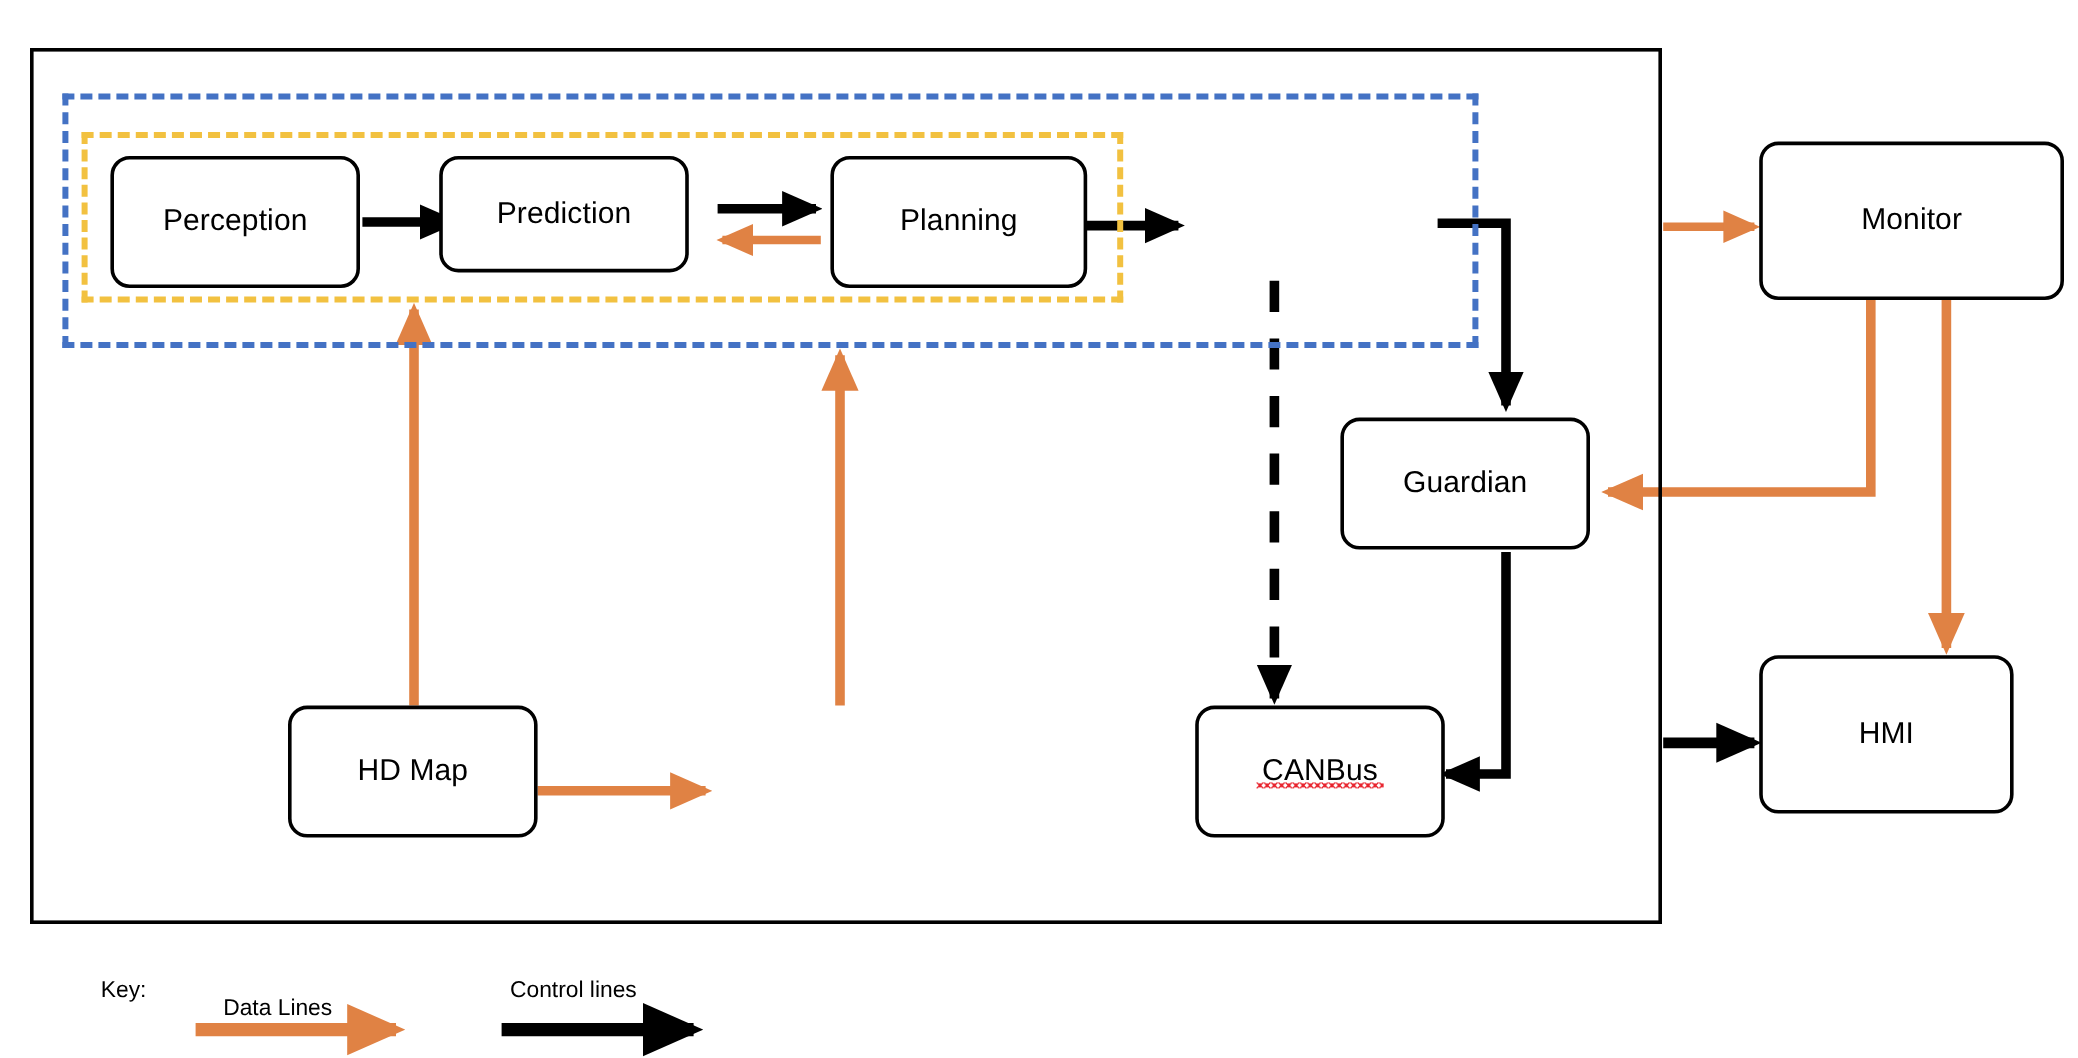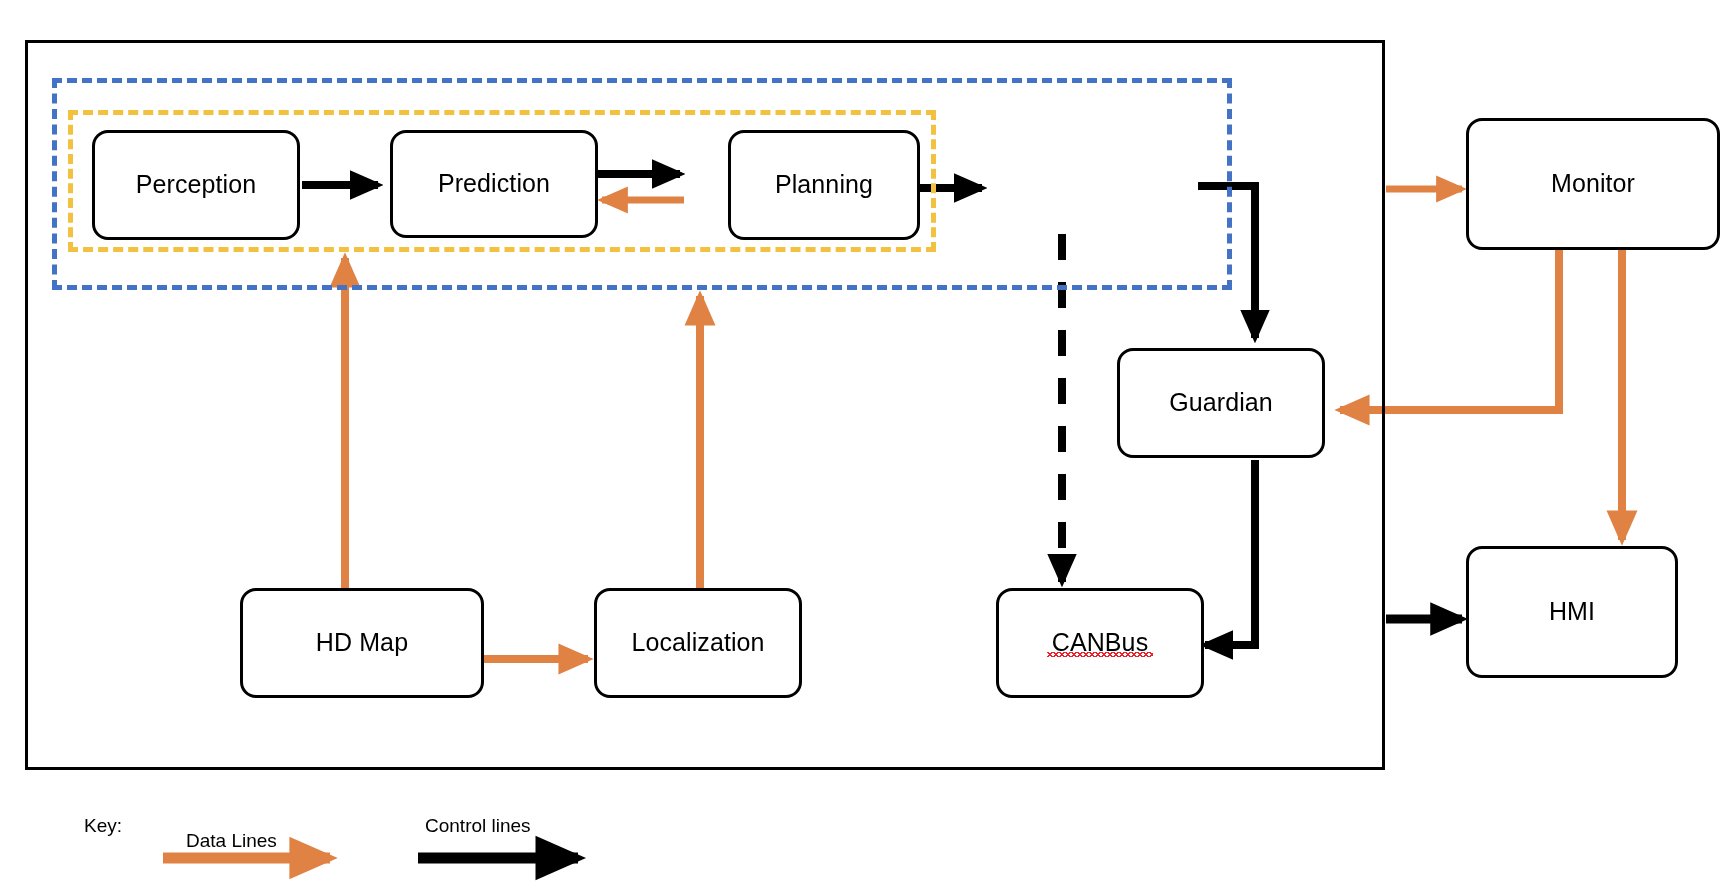--- a/index.html
+++ b/index.html
@@ -139,25 +139,25 @@
 
     <path d="M 163 858 L 330 858" stroke="#e08244" stroke-width="11" fill="none" marker-end="url(#arrow-orange)"></path>
 
     <path d="M 418 858 L 578 858" stroke="#000000" stroke-width="11" fill="none" marker-end="url(#arrow-black-thin)"></path>
   </svg>
 
   <div class="node" style="left:92px; top:130px; width:208px; height:110px;">
     <span class="node-label">Perception</span>
   </div>
 
-  <div class="node" style="left:390px; top:130px; width:208px; height:108px;border-radius:16px;">
+  <div class="node" style="left:366px; top:130px; width:208px; height:97px;border-radius:16px;">
     <span class="node-label">Prediction</span>
   </div>
 
-  <div class="node" style="left:728px; top:130px; width:192px; height:110px;">
+  <div class="node" style="left:692px; top:130px; width:214px; height:110px;">
     <span class="node-label">Planning</span>
   </div>
 
 
   <div class="node" style="left:1466px; top:118px; width:254px; height:132px;">
     <span class="node-label">Monitor</span>
   </div>
 
   <div class="node" style="left:1117px; top:348px; width:208px; height:110px;">
     <span class="node-label">Guardian</span>
@@ -165,27 +165,24 @@
 
   <div class="node" style="left:1466px; top:546px; width:212px; height:132px;">
     <span class="node-label">HMI</span>
   </div>
 
   <div class="node" style="left:996px; top:588px; width:208px; height:110px;">
     <span class="node-label misspelled">CANBus</span>
     <span class="squiggle" style="left:50%; width:106px; transform:translateX(-53px); bottom:38px;"></span>
   </div>
 
-  <div class="node" style="left:240px; top:588px; width:244px; height:110px;">
+  <div class="node" style="left:240px; top:588px; width:208px; height:110px;">
     <span class="node-label">HD Map</span>
   </div>
 
-  <div class="node" style="left:594px; top:588px; width:208px; height:110px;">
-    <span class="node-label">Localization</span>
-  </div>
 
   <div class="key-label" style="left:84px; top:815px;">Key:</div>
 
   <div class="key-label" style="left:186px; top:815px;margin-top:15px;">Data Lines</div>
 
   <div class="key-label" style="left:425px; top:815px;">Control lines</div>
 
 </div>
 
 </body></html>

